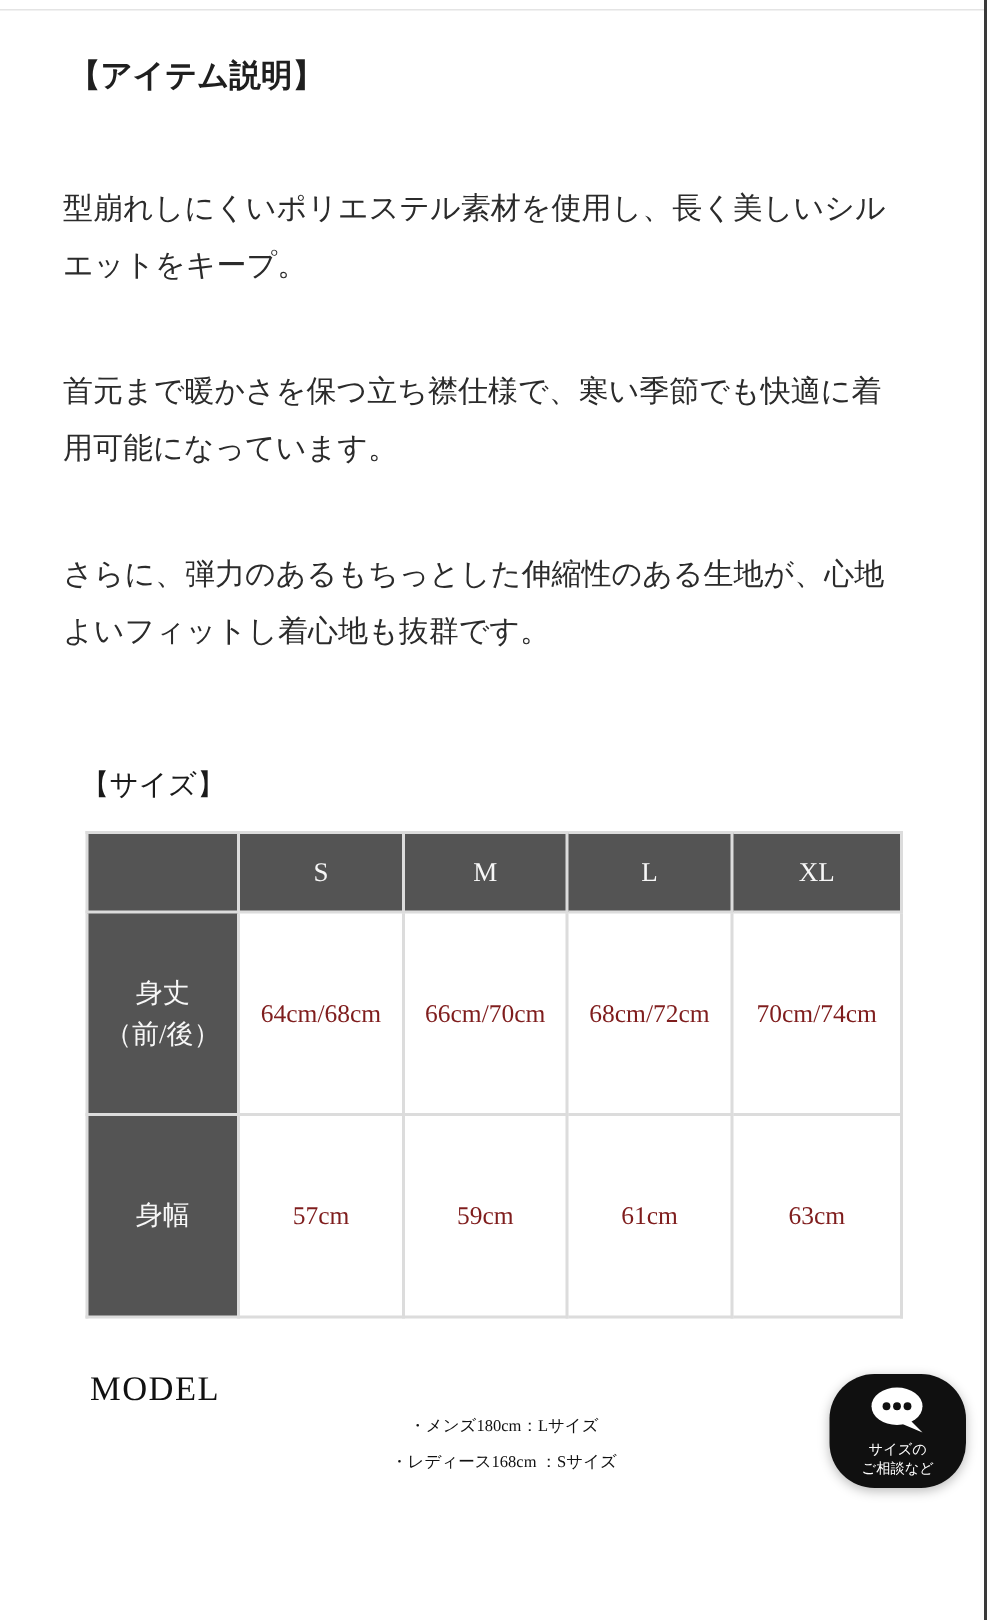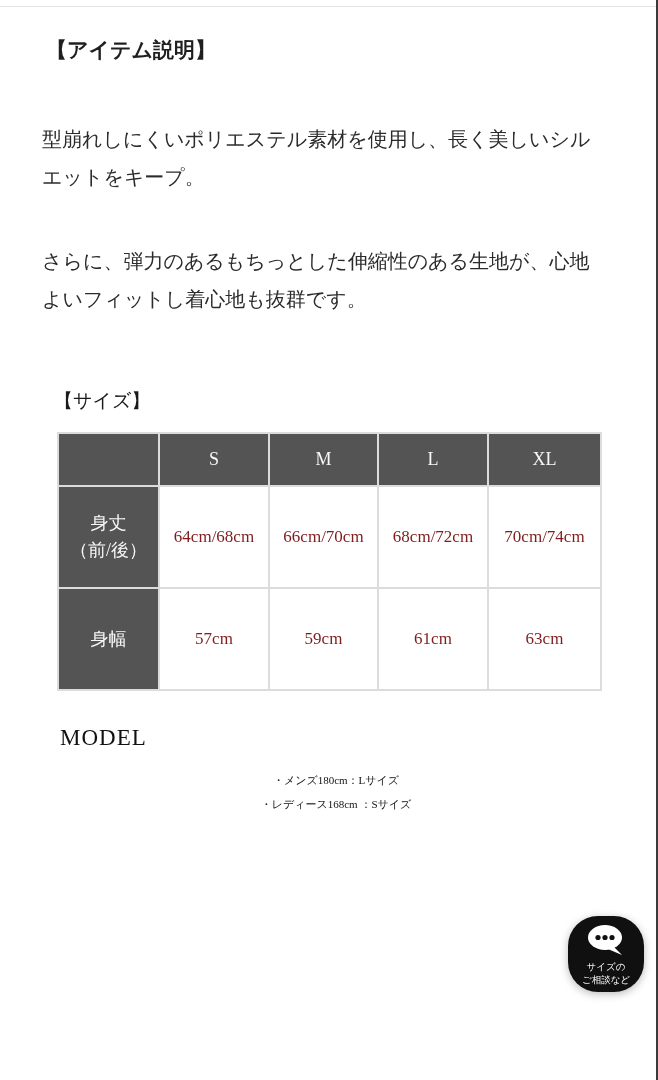--- a/index.html
+++ b/index.html
@@ -41,43 +41,43 @@
   .size-table col.c0{width:101px;}
   .size-table col.c1{width:110px;}
   .size-table col.c2{width:109px;}
   .size-table col.c3{width:110px;}
   .size-table col.c4{width:113px;}
   .size-table th,.size-table td{
     border:2px solid #dcdcdc;text-align:center;vertical-align:middle;
     padding:0;
   }
   .size-table thead th{height:51px;font-size:18px;font-weight:normal;}
-  .size-table tbody tr{height:102px;}
+  .size-table tbody tr{height:135px;}
   .dark-cell{
     background:#545454;color:#f7f7f7;
   }
   .row-label{
     font-size:18px;font-weight:normal;white-space:pre-line;line-height:1.5;
   }
   .value-cell{
     background:#ffffff;color:#7f1d1d;font-size:17px;
   }
   .model-block{
     margin:34px 0 0 18px;color:#111111;
     font-family:"Liberation Serif","DejaVu Serif",serif;
   }
   .model-title{
-    font-size:23px;margin:0 0 17px 0;font-weight:normal;letter-spacing:1px;
+    font-size:23px;margin:0 0 0 0;font-weight:normal;letter-spacing:1px;
   }
   .model-line{
     font-size:11px;line-height:24px;text-align:center;
   }
   .chat-button{
     position:absolute;right:14px;bottom:88px;
-    width:76px;height:76px;background:#101010;border-radius:30px;
+    width:91px;height:76px;background:#101010;border-radius:30px;
     display:flex;flex-direction:column;align-items:center;justify-content:center;
     gap:1px;cursor:pointer;border:none;
     box-shadow:0 2px 8px rgba(0,0,0,0.28);
   }
   .chat-button .bubble{display:block;margin-top:2px;}
   .chat-label{
     color:#ffffff;font-size:9.5px;line-height:1.35;text-align:center;
     font-family:"Liberation Sans","DejaVu Sans",sans-serif;
   }
 </style>
@@ -86,20 +86,21 @@
 
 <div class="top-divider"></div>
 <div class="right-edge"></div>
 
 <div class="content">
 
   <h2 class="item-heading">【アイテム説明】</h2>
 
   <p class="para">型崩れしにくいポリエステル素材を使用し、長く美しいシルエットをキープ。</p>
 
+  <p class="para">首元まで暖かさを保つ立ち襟仕様で、寒い季節でも快適に着用可能になっています。</p>
 
   <p class="para">さらに、弾力のあるもちっとした伸縮性のある生地が、心地よいフィットし着心地も抜群です。</p>
 
   <h3 class="size-heading">【サイズ】</h3>
 
   <table class="size-table">
     <colgroup>
       <col class="c0">
         <col class="c1">
         <col class="c2">

